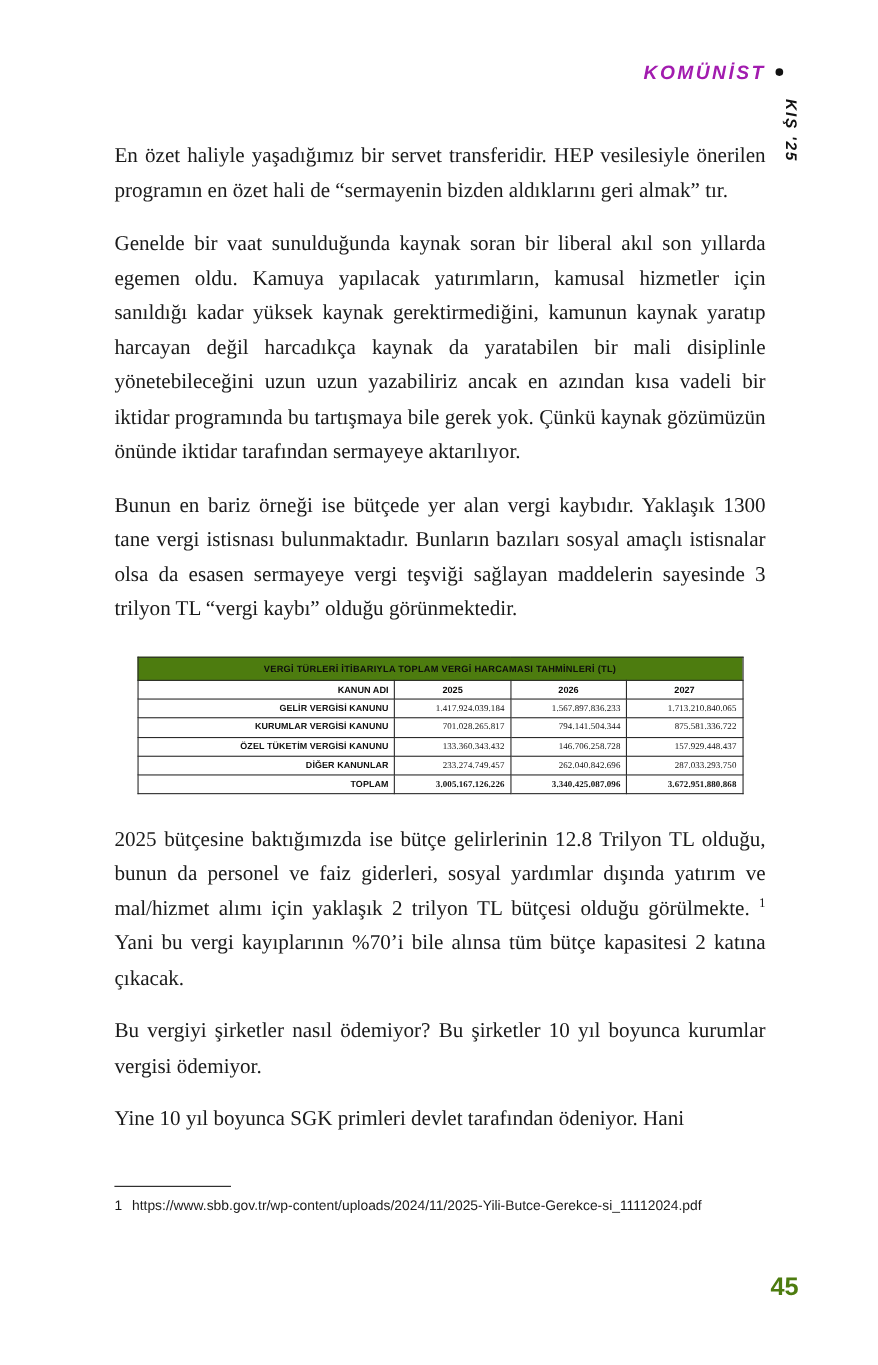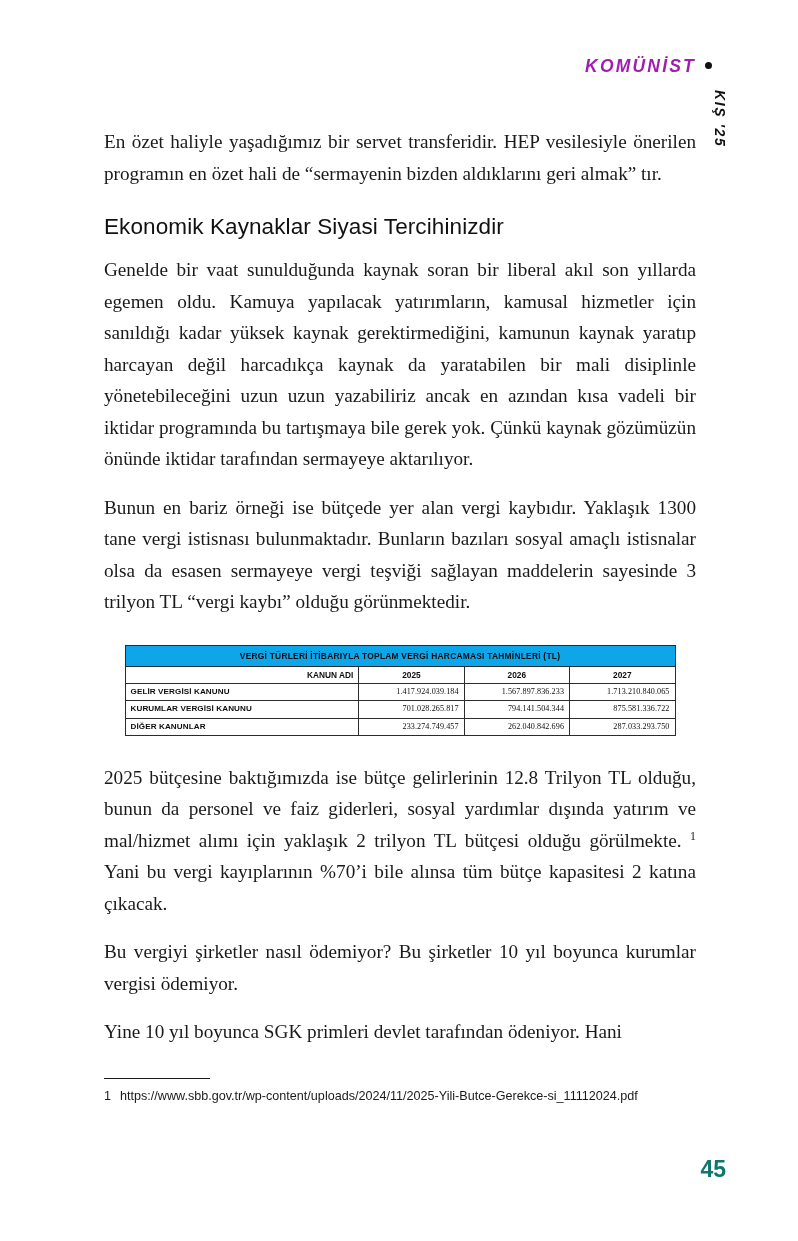--- a/index.html
+++ b/index.html
@@ -112,37 +112,37 @@
     background: #ffffff;
     table-layout: fixed;
   }
   table.tax-table th,
   table.tax-table td {
     border: 1px solid #2b2b2b;
     padding: 3px 5px;
     line-height: 1.25;
   }
   table.tax-table tr.t-title th {
-    background: #0ea5e9;
+    background: #4d7c0f;
     text-align: center;
     font-weight: bold;
     letter-spacing: 0.25px;
     padding: 5px 4px;
     font-size: 8.4px;
   }
   table.tax-table tr.t-head th {
     font-weight: bold;
     font-size: 8.3px;
   }
   table.tax-table tr.t-head th.col-name {
     text-align: right;
   }
   table.tax-table td.row-name {
     font-weight: bold;
-    text-align: left;
+    text-align: right;
     letter-spacing: 0.1px;
   }
   table.tax-table td.num {
     text-align: right;
     letter-spacing: 0.1px;
     font-family: Liberation Serif, serif;
   }
   table.tax-table tr.total-row td {
     font-weight: bold;
   }
@@ -175,40 +175,39 @@
   }
 
   
   .folio {
     position: absolute;
     right: 72px;
     bottom: 58px;
     font-family: "Liberation Sans", "DejaVu Sans", sans-serif;
     font-size: 23px;
     font-weight: bold;
-    color: #0f766e;
+    color: #4d7c0f;
   }
 </style>
 </head>
 <body>
 
 <div class="page">
 
   <div class="running-head">
     <span>KOMÜNİST</span>
     <span class="rh-bullet"></span>
   </div>
 
   <div class="side-date">KIŞ '25</div>
 
   <div class="content">
 
     <p class="body-par">En özet haliyle yaşadığımız bir servet transferidir. HEP vesilesiyle önerilen programın en özet hali de “sermayenin bizden aldıklarını geri almak” tır.</p>
 
-    <h2 class="section-title">Ekonomik Kaynaklar Siyasi Tercihinizdir</h2>
 
     <p class="body-par">Genelde bir vaat sunulduğunda kaynak soran bir liberal akıl son yıllarda egemen oldu. Kamuya yapılacak yatırımların, kamusal hizmetler için sanıldığı kadar yüksek kaynak gerektirmediğini, kamunun kaynak yaratıp harcayan değil harcadıkça kaynak da yaratabilen bir mali disiplinle yönetebileceğini uzun uzun yazabiliriz ancak en azından kısa vadeli bir iktidar programında bu tartışmaya bile gerek yok. Çünkü kaynak gözümüzün önünde iktidar tarafından sermayeye aktarılıyor.</p>
 
     <p class="body-par">Bunun en bariz örneği ise bütçede yer alan vergi kaybıdır. Yaklaşık 1300 tane vergi istisnası bulunmaktadır. Bunların bazıları sosyal amaçlı istisnalar olsa da esasen sermayeye vergi teşviği sağlayan maddelerin sayesinde 3 trilyon TL “vergi kaybı” olduğu görünmektedir.</p>
 
     <div class="table-wrap">
       <table class="tax-table">
         <colgroup>
           <col class="c-name">
           <col class="c-val">
@@ -233,25 +232,37 @@
             <td class="num">1.567.897.836.233</td>
             <td class="num">1.713.210.840.065</td>
           </tr>
           <tr>
             <td class="row-name">KURUMLAR VERGİSİ KANUNU</td>
             <td class="num">701.028.265.817</td>
             <td class="num">794.141.504.344</td>
             <td class="num">875.581.336.722</td>
           </tr>
           <tr>
+            <td class="row-name">ÖZEL TÜKETİM VERGİSİ KANUNU</td>
+            <td class="num">133.360.343.432</td>
+            <td class="num">146.706.258.728</td>
+            <td class="num">157.929.448.437</td>
+          </tr>
+          <tr>
             <td class="row-name">DİĞER KANUNLAR</td>
             <td class="num">233.274.749.457</td>
             <td class="num">262.040.842.696</td>
             <td class="num">287.033.293.750</td>
           </tr>
+          <tr class="total-row">
+            <td class="row-name">TOPLAM</td>
+            <td class="num">3.005.167.126.226</td>
+            <td class="num">3.340.425.087.096</td>
+            <td class="num">3.672.951.880.868</td>
+          </tr>
         </tbody>
       </table>
     </div>
 
     <p class="body-par"><span>2025 bütçesine baktığımızda ise bütçe gelirlerinin 12.8 Trilyon TL olduğu, bunun da personel ve faiz giderleri, sosyal yardımlar dışında yatırım ve mal/hizmet alımı için yaklaşık 2 trilyon TL bütçesi olduğu görülmekte.</span> <sup class="fn-ref">1</sup> <span>Yani bu vergi kayıplarının %70’i bile alınsa tüm bütçe kapasitesi 2 katına çıkacak.</span></p>
 
     <p class="body-par">Bu vergiyi şirketler nasıl ödemiyor? Bu şirketler 10 yıl boyunca kurumlar vergisi ödemiyor.</p>
 
     <p class="body-par">Yine 10 yıl boyunca SGK primleri devlet tarafından ödeniyor. Hani</p>
 

